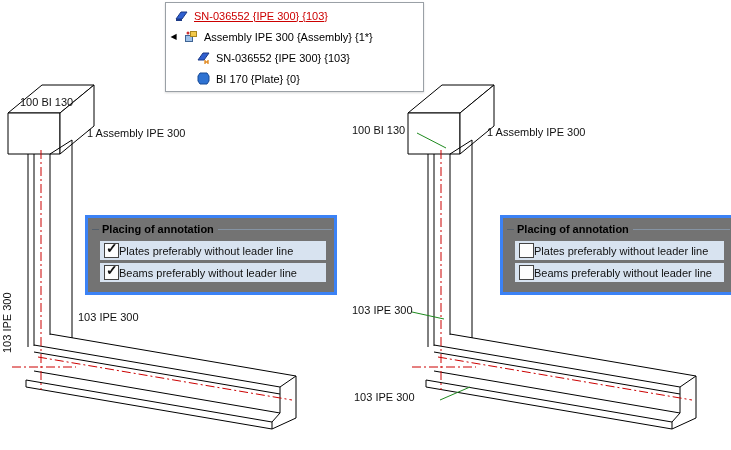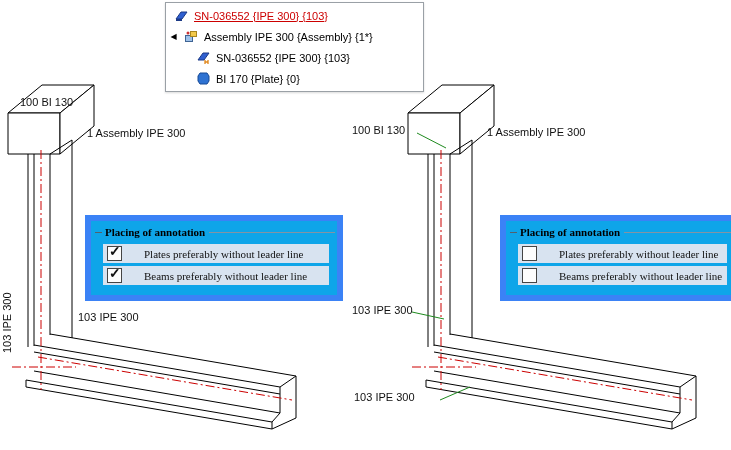--- a/index.html
+++ b/index.html
@@ -15,28 +15,28 @@
   .tree{position:absolute;left:165px;top:2px;width:257px;background:#fff;
         border:1px solid #9aa0a6;padding:2px 0;box-shadow:0 1px 2px rgba(0,0,0,.15);}
   .trow{display:flex;align-items:center;height:21px;font-size:11px;gap:5px;padding-left:8px;color:#000;}
   .trow .icon{width:15px;height:15px;flex:0 0 auto;display:inline-block;}
   .indent{padding-left:30px;}
   .row-assembly{padding-left:2px;}
   .expander{font-size:8px;width:11px;color:#000;text-align:center;}
   .red-link{color:#cc0000;text-decoration:underline;}
 
   
-  .gbox{position:absolute;background:#0ea5e9;border:6px solid #3b82f6;height:74px;font-family:Liberation Serif, serif;}
+  .gbox{position:absolute;background:#737373;border:3px solid #3b82f6;height:74px;}
   .gbox-left{left:85px;top:215px;width:246px;}
   .gbox-right{left:500px;top:215px;width:229px;}
   .title-row{display:flex;align-items:center;height:18px;margin-top:2px;}
   .title-row::before{content:"";width:7px;border-top:1px solid #55606c;margin:0 3px 0 4px;}
   .gtitle{font-weight:bold;font-size:11px;color:#000;padding-right:4px;}
   .title-row::after{content:"";flex:1;border-top:1px solid #8593a3;margin-right:2px;}
-  .cbrow{display:flex;align-items:center;gap:22px;margin:3px 8px 3px 12px;font-size:11px;
+  .cbrow{display:flex;align-items:center;gap:0;margin:3px 8px 3px 12px;font-size:11px;
          color:#111;background:#d8e3f0;padding:2px 4px;}
   .cb{width:13px;height:13px;background:#fdfdfd;border:1px solid #444;position:relative;flex:0 0 auto;}
   .cb.checked::after{content:"✓";position:absolute;left:1px;top:-4px;font-size:14px;
          font-weight:bold;color:#111;}
 </style>
 </head>
 <body>
 
 <div class="stage">
 

